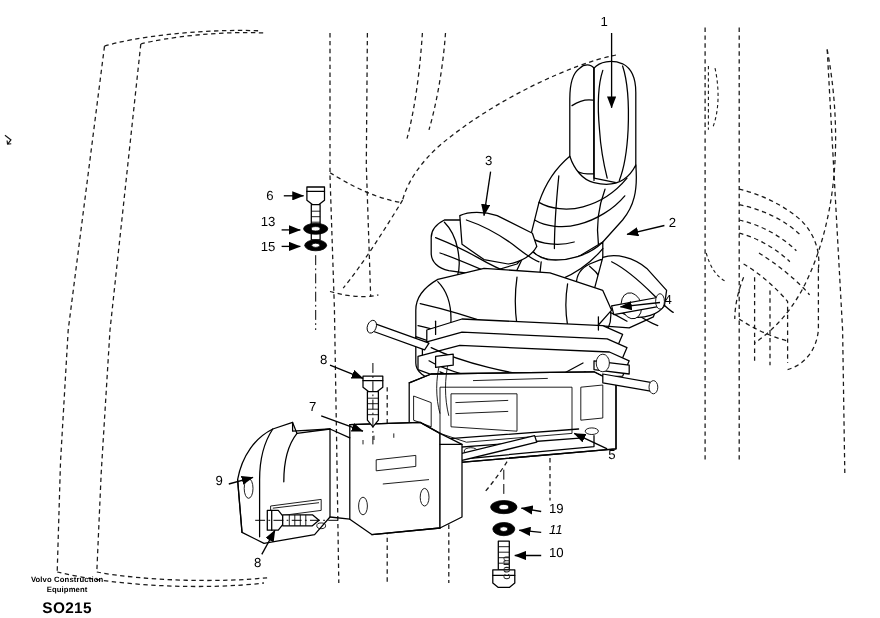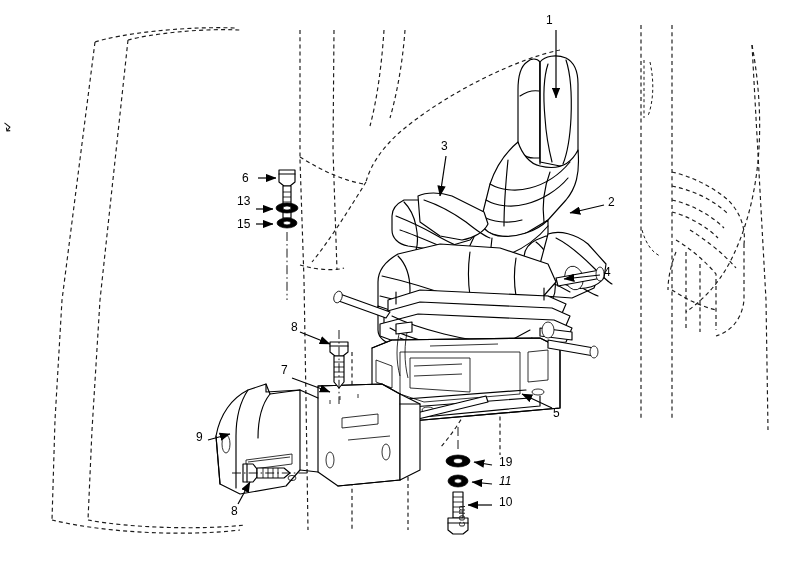--- a/index.html
+++ b/index.html
@@ -320,14 +320,19 @@
   <div class="lbl" style="left:499px;top:495px;">10</div>
   <div class="lbl" style="left:499px;top:474px;font-style:italic;">11</div>
   <div class="lbl" style="left:499px;top:455px;">19</div>
   <div class="lbl" style="left:237px;top:194px;">13</div>
   <div class="lbl" style="left:237px;top:217px;">15</div>
 
   <div class="cornermark">↲</div>
 
   <div class="watermark">com</div>
 
+  <div class="logo">
+    <div class="l1">Volvo Construction</div>
+    <div class="l1">Equipment</div>
+    <div class="l2">SO215</div>
+  </div>
 
 </div>
 
 </body></html>

